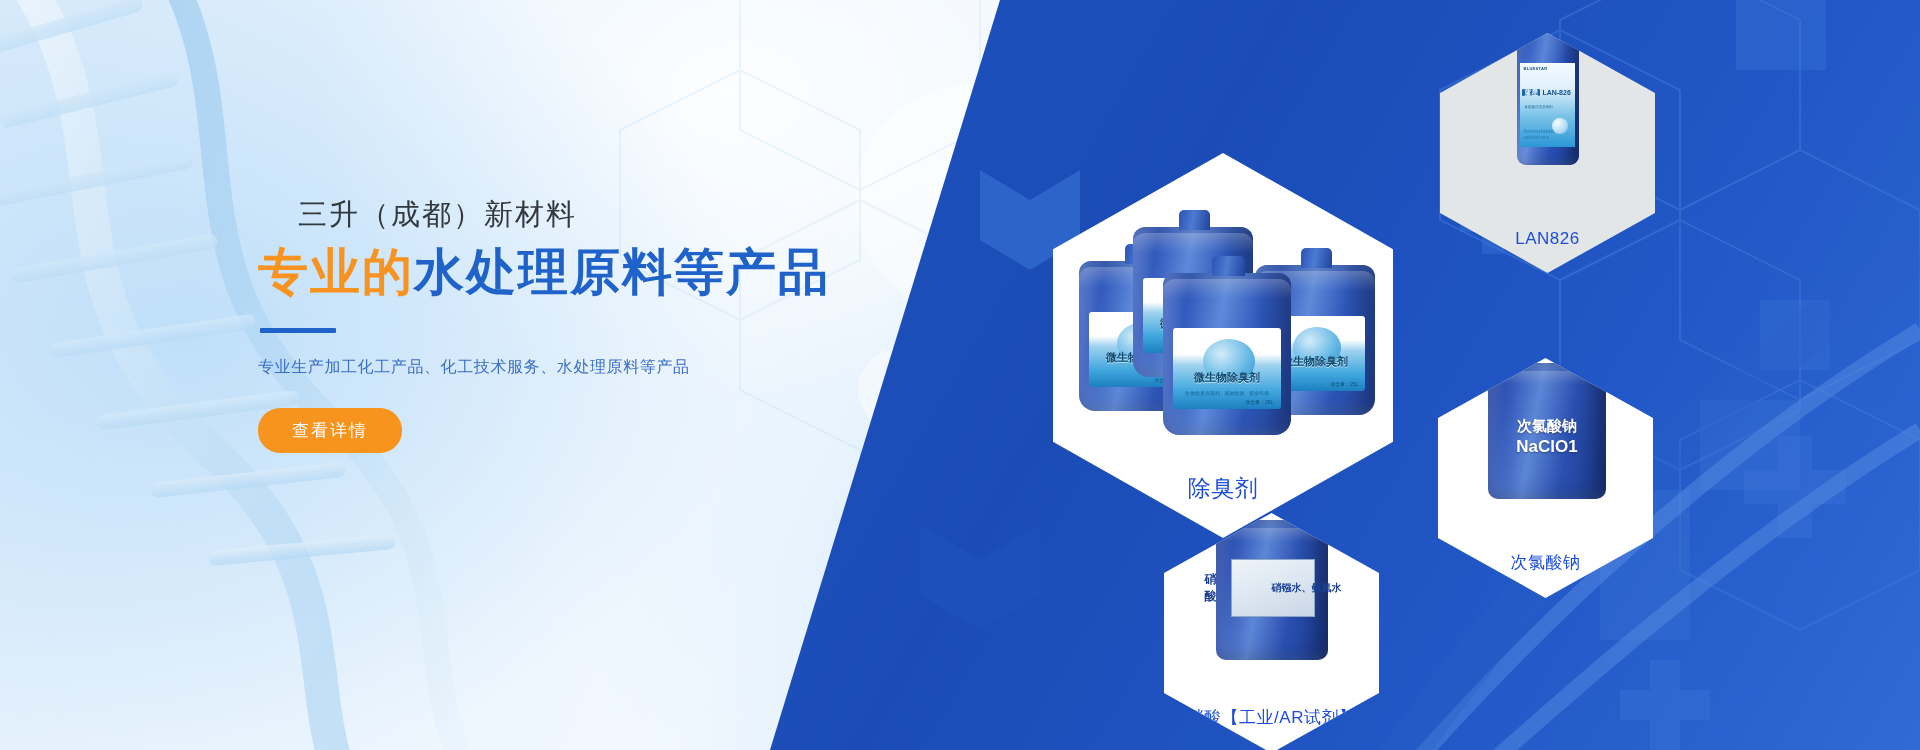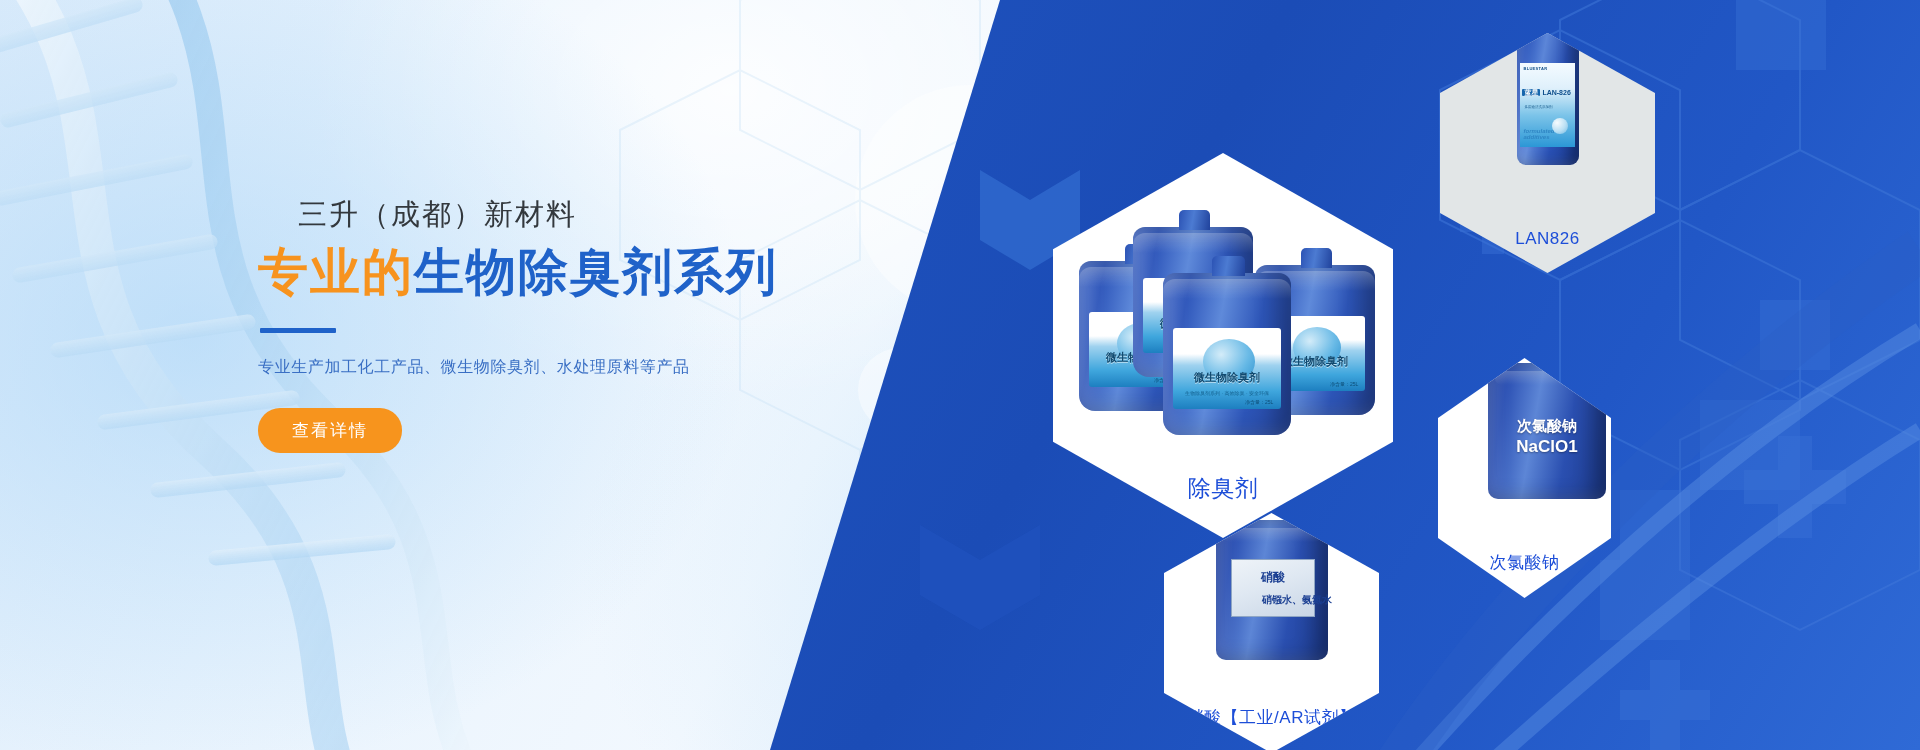--- a/index.html
+++ b/index.html
@@ -63,21 +63,21 @@
     background: #ffffff;
     display: flex;
     flex-direction: column;
     align-items: center;
     justify-content: flex-end;
   }
   .hex-card.gray { background: #e2e6e7; }
 
   .hex-main { left: 1053px; top: 153px; width: 340px; height: 385px; }
   .hex-top  { left: 1440px; top: 33px;  width: 215px; height: 240px; }
-  .hex-right{ left: 1438px; top: 358px; width: 173px; height: 240px; }
+  .hex-right{ left: 1438px; top: 358px; width: 215px; height: 240px; }
   .hex-bot  { left: 1164px; top: 513px; width: 215px; height: 240px; }
 
   .prod-visual {
     position: relative;
     flex: 1;
     width: 100%;
     display: flex;
     align-items: flex-end;
     justify-content: center;
   }
@@ -181,21 +181,21 @@
   }
   .can-text .cn { font-size:15px; display:block; }
   .can-text .en { font-size:17px; display:block; }
 
   .can-plate {
     position:absolute;
     left:13%; top:28%;
     width:74%; height:40%;
     background: linear-gradient(160deg,#eef3f8 0%,#dfe8f2 45%,#c9d6e6 100%);
     border:1px solid #8fa6c4;
-    display:flex; flex-direction:column;
+    display:flex; 
     align-items:center; justify-content:center;
     gap:7px;
   }
   .can-plate .p1 { font-size:12px; font-weight:bold; color:#1b3f92; }
   .can-plate .p2 { font-size:10px; font-weight:bold; color:#1b3f92; white-space:nowrap;margin-left:48px; }
 
   
   .bottle {
     position:absolute;
     width:62px; height:150px;
@@ -405,24 +405,24 @@
       </g>
       <g fill="#1f51bd" opacity="0.9">
         <polygon points="980,560 1040,525 1040,595 980,630 920,595 920,525"></polygon>
       </g>
     </svg>
   </div>
 
   <div class="copy">
     <div class="eyebrow">三升（成都）新材料</div>
     <div class="headline">
-      <span class="hl-accent">专业的</span><span class="hl-main">生物除臭剂系列</span>
+      <span class="hl-accent">专业的</span><span class="hl-main">水处理原料等产品</span>
     </div>
     <div class="rule"></div>
-    <div class="subtag">专业生产加工化工产品、微生物除臭剂、水处理原料等产品</div>
+    <div class="subtag">专业生产加工化工产品、化工技术服务、水处理原料等产品</div>
     <button class="cta">查看详情</button>
   </div>
 
   <div class="hex-card hex-main">
     <div class="prod-visual">
       <div class="drum" style="left:26px; bottom:62px; width:120px; height:150px;">
         <div class="drum-label">
           <div class="swirl"></div>
           <div class="ltext">微生物除臭剂</div>
           <div class="lvol">净含量：25L</div>

